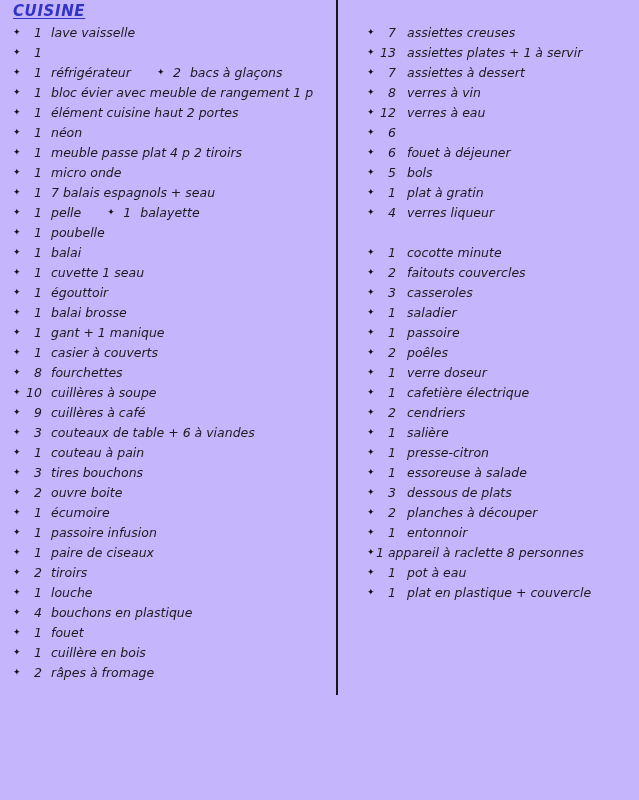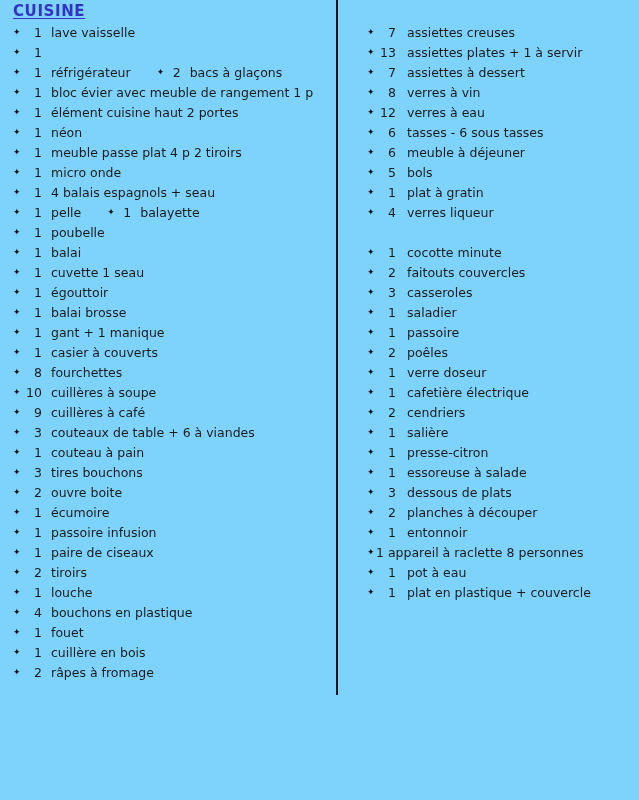--- a/index.html
+++ b/index.html
@@ -11,21 +11,22 @@
     width: 639px;
     height: 800px;
     position: relative;
     overflow: hidden;
     font-family: "DejaVu Sans", sans-serif;
     color: var(--text-color, #1c1c1c);
   }
   .page {
     position: absolute;
     inset: 0;
-    background: #7dd3fc;
+    background: #c4b5fd;
+    font-style: italic;
   }
   .title {
     position: absolute;
     left: 13px;
     top: 2px;
     margin: 0;
     font-size: 15px;
     font-weight: bold;
     letter-spacing: 0.6px;
     color: var(--title-color, #3232c4);
@@ -128,21 +129,21 @@
         <span class="label">meuble passe plat 4 p 2 tiroirs</span>
       </div>
       <div class="row">
         <span class="bullet">✦</span>
         <span class="qty">1</span>
         <span class="label">micro onde</span>
       </div>
       <div class="row">
         <span class="bullet">✦</span>
         <span class="qty">1</span>
-        <span class="label">4 balais espagnols + seau</span>
+        <span class="label">7 balais espagnols + seau</span>
       </div>
       <div class="row">
         <span class="bullet">✦</span>
         <span class="qty">1</span>
         <span class="label">pelle</span>
         <span class="extra">
           <span class="bullet">✦</span>
           <span class="qty">1</span>
           <span class="label">balayette</span>
         </span>
@@ -285,26 +286,25 @@
         <span class="label">verres à vin</span>
       </div>
       <div class="row">
         <span class="bullet">✦</span>
         <span class="qty">12</span>
         <span class="label">verres à eau</span>
       </div>
       <div class="row">
         <span class="bullet">✦</span>
         <span class="qty">6</span>
-        <span class="label">tasses - 6 sous tasses</span>
       </div>
       <div class="row">
         <span class="bullet">✦</span>
         <span class="qty">6</span>
-        <span class="label">meuble à déjeuner</span>
+        <span class="label">fouet à déjeuner</span>
       </div>
       <div class="row">
         <span class="bullet">✦</span>
         <span class="qty">5</span>
         <span class="label">bols</span>
       </div>
       <div class="row">
         <span class="bullet">✦</span>
         <span class="qty">1</span>
         <span class="label">plat à gratin</span>

